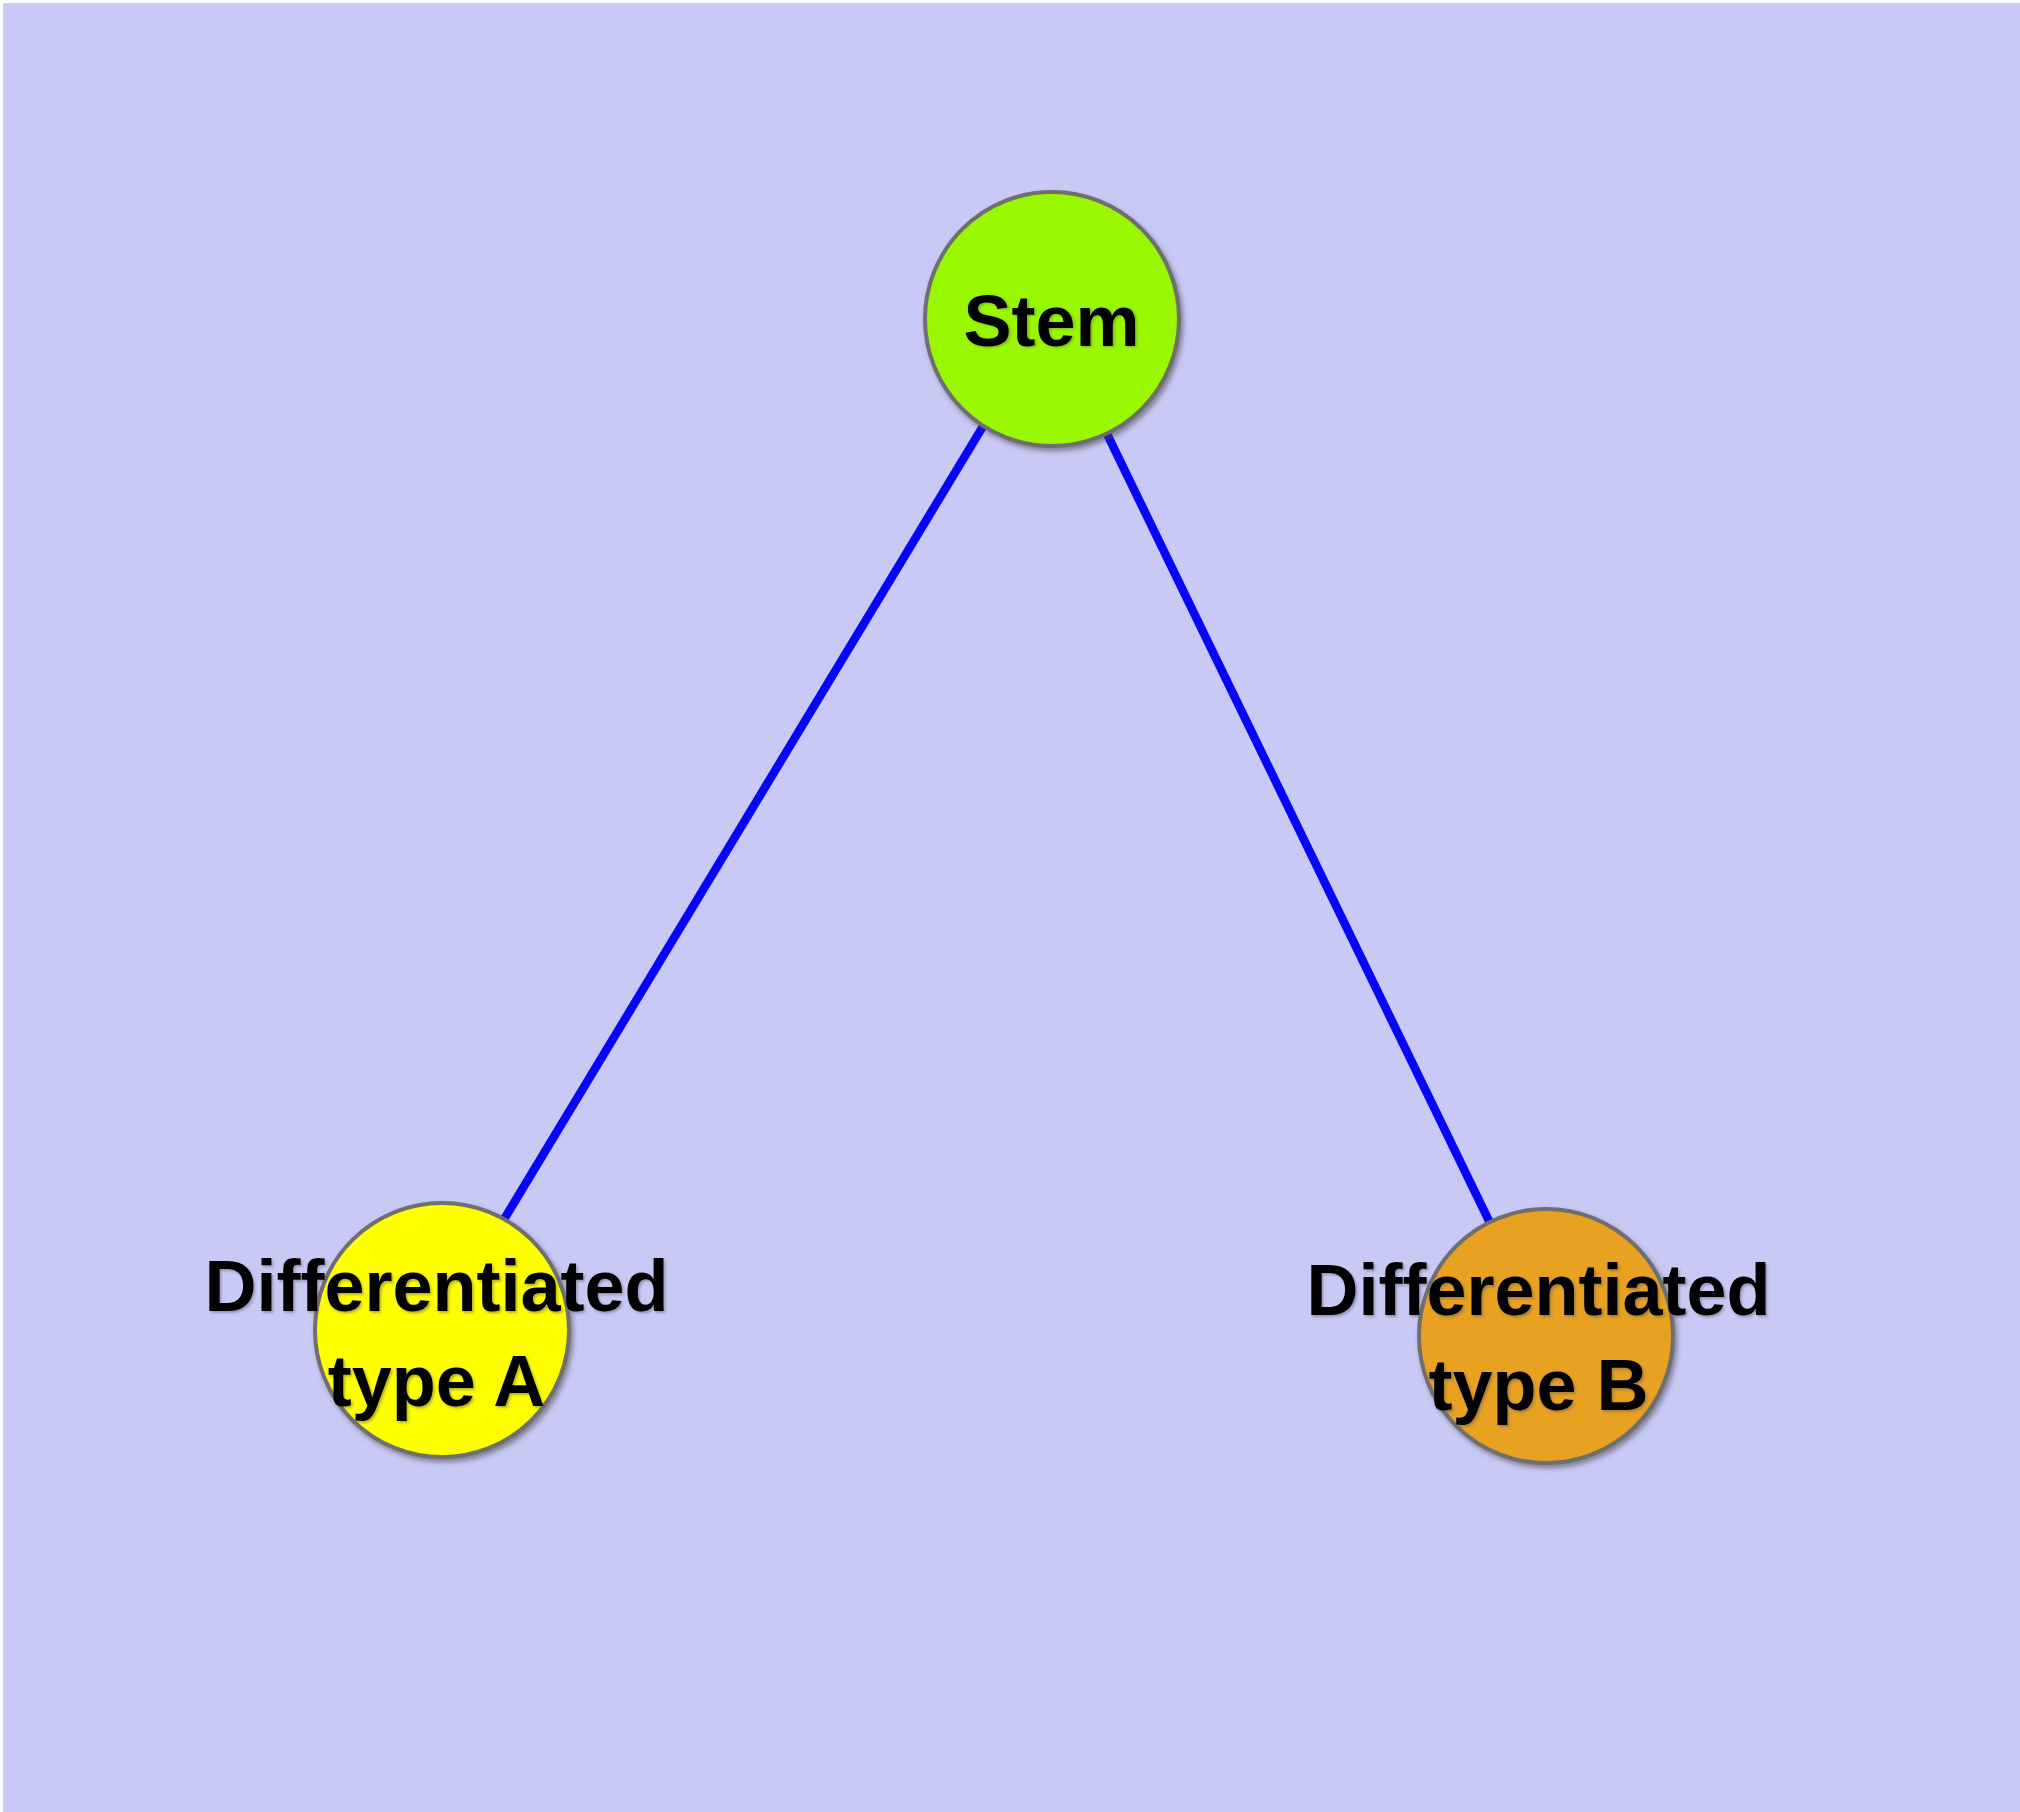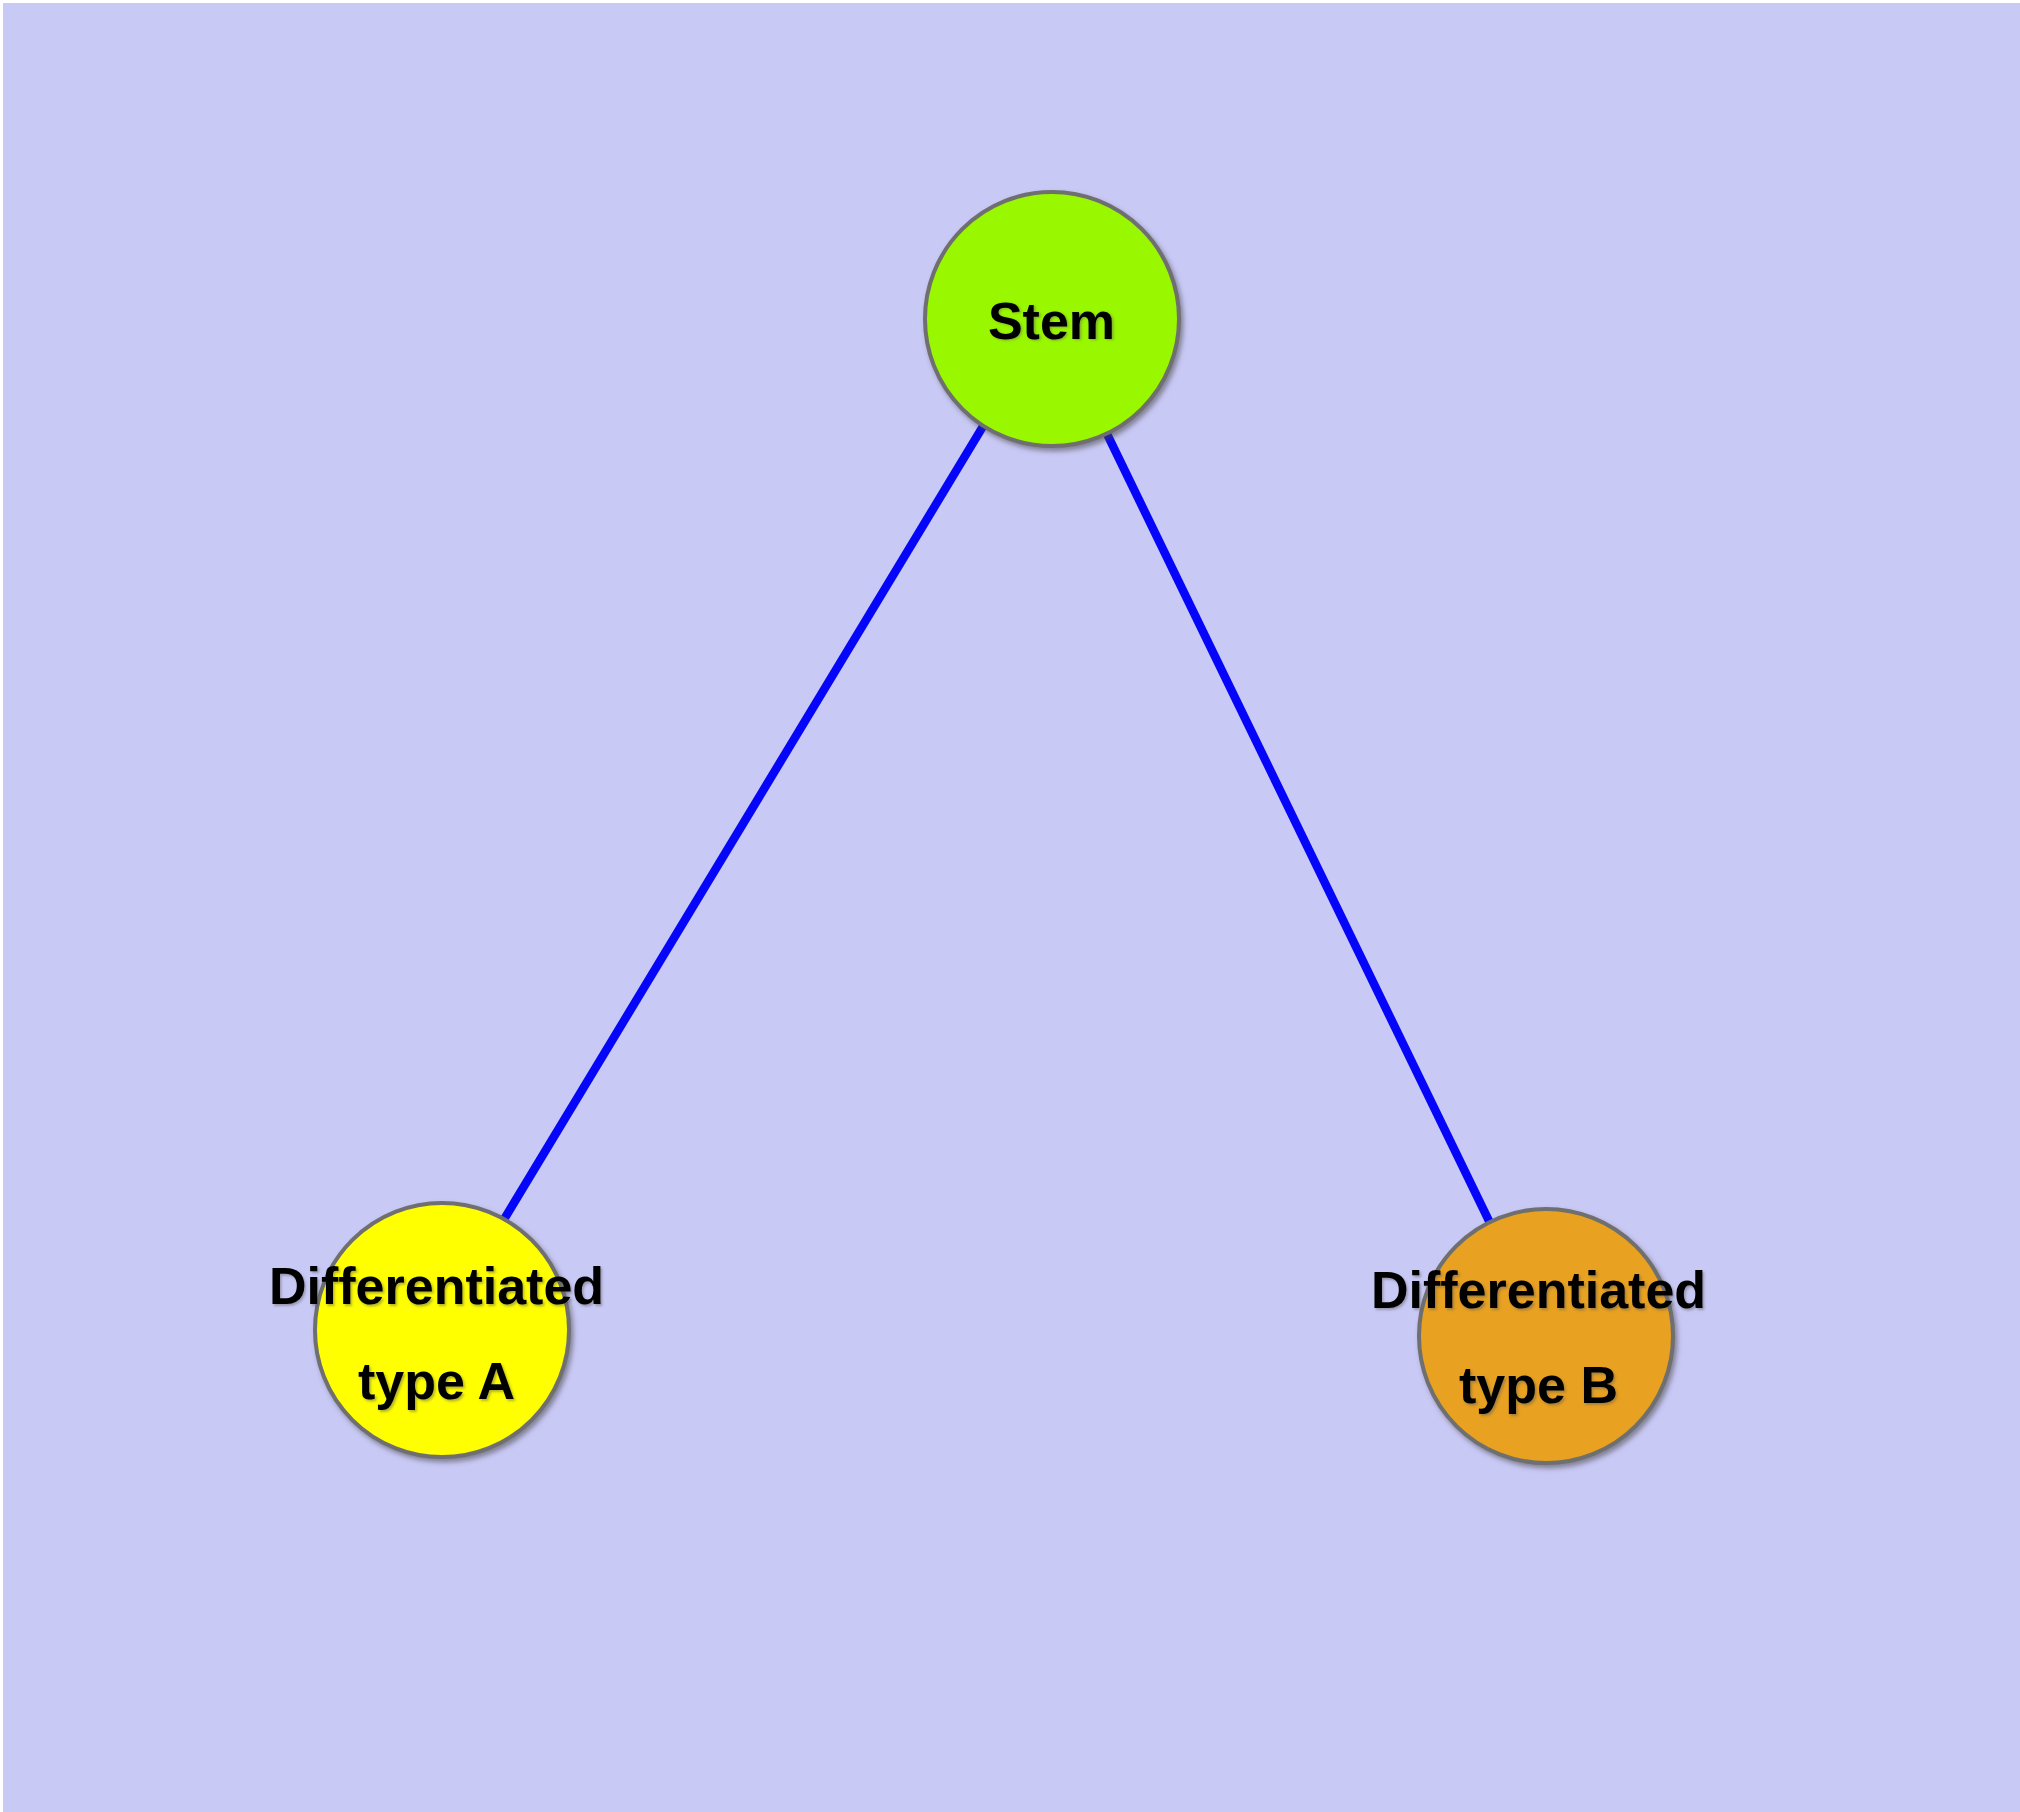--- a/index.html
+++ b/index.html
@@ -40,21 +40,21 @@
     box-shadow: 2.5px 3.4px 5.1px rgba(70, 70, 70, 0.55);
   }
   .node-stem   { left: 920px; top: 187px;  background: var(--fill-stem, #99f800); }
   .node-type-a { left: 310px;  top: 1198px; background: var(--fill-type-a, #ffff00); }
   .node-type-b { left: 1414px; top: 1204px; background: var(--fill-type-b, #e8a121); }
   .node-label {
     position: absolute;
     transform: translate(-50%, -50%);
     color: #000000;
     font-weight: bold;
-    font-size: 52px;
+    font-size: 72px;
     line-height: 95px;
     white-space: pre-line;
     text-align: center;
     text-shadow: 1.7px 1.7px 2.5px rgba(90, 90, 90, 0.45);
   }
   .label-stem   { left: 1049px; top: 318px; }
   .label-type-a { left: 434px;  top: 1331px; }
   .label-type-b { left: 1536px; top: 1335px; }
 </style>
 </head>

